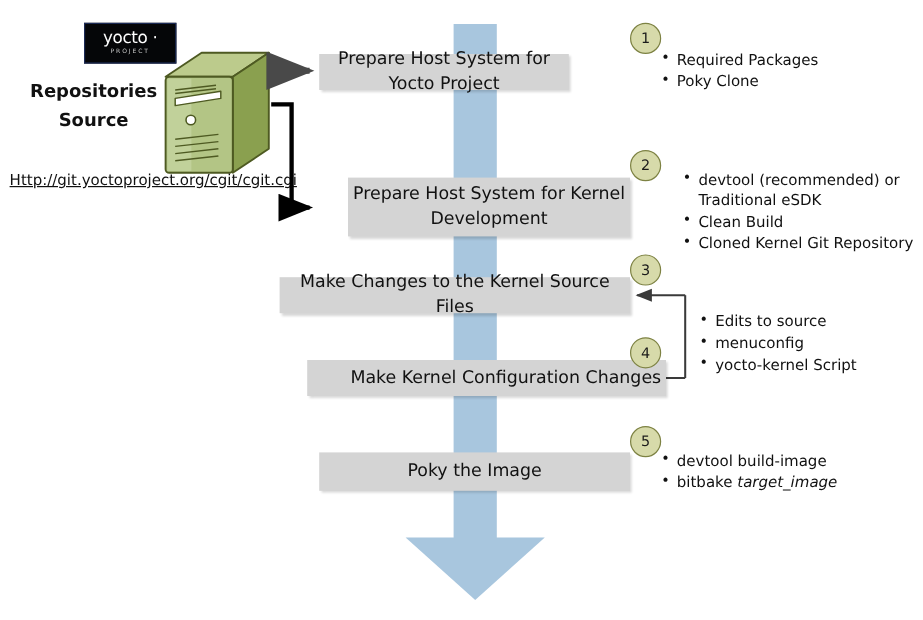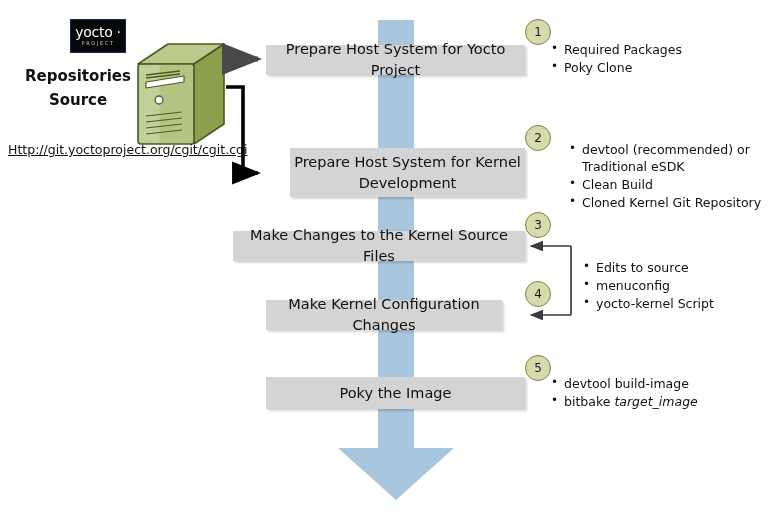--- a/index.html
+++ b/index.html
@@ -36,21 +36,21 @@
     border-left: 58px solid transparent;
     border-right: 58px solid transparent;
     border-top: 52px solid #a8c6de;
   }
 
   
   .yocto-logo {
     position: absolute;
     left: 70px;
     top: 19px;
-    width: 56px;
+    width: 77px;
     height: 34px;
     background: #050608;
     border: 1px solid #1b2a55;
     box-sizing: border-box;
     display: flex;
     flex-direction: column;
     align-items: center;
     justify-content: center;
   }
   .yocto-word {
@@ -106,24 +106,24 @@
     background: #d4d4d4;
     color: #111111;
     display: flex;
     align-items: center;
     justify-content: center;
     text-align: center;
     font-size: 14.5px;
     line-height: 21px;
     box-shadow: 2px 2px 2px rgba(0,0,0,0.16);
   }
-  .pbox-1 { left: 266px; top: 45px;  width: 259px; height: 30px; }
+  .pbox-1 { left: 266px; top: 45px;  width: 208px; height: 30px; }
   .pbox-2 { left: 290px; top: 148px; width: 235px; height: 49px; }
   .pbox-3 { left: 233px; top: 231px; width: 292px; height: 30px; }
-  .pbox-4 { left: 266px; top: 300px; width: 236px; height: 30px; }
+  .pbox-4 { left: 256px; top: 300px; width: 267px; height: 30px; padding-left: 32px; }
   .pbox-5 { left: 266px; top: 377px; width: 259px; height: 32px; }
 
   
   .step {
     position: absolute;
     width: 26px;
     height: 26px;
     border-radius: 50%;
     background: #d7daaa;
     border: 1.5px solid #7d8243;

